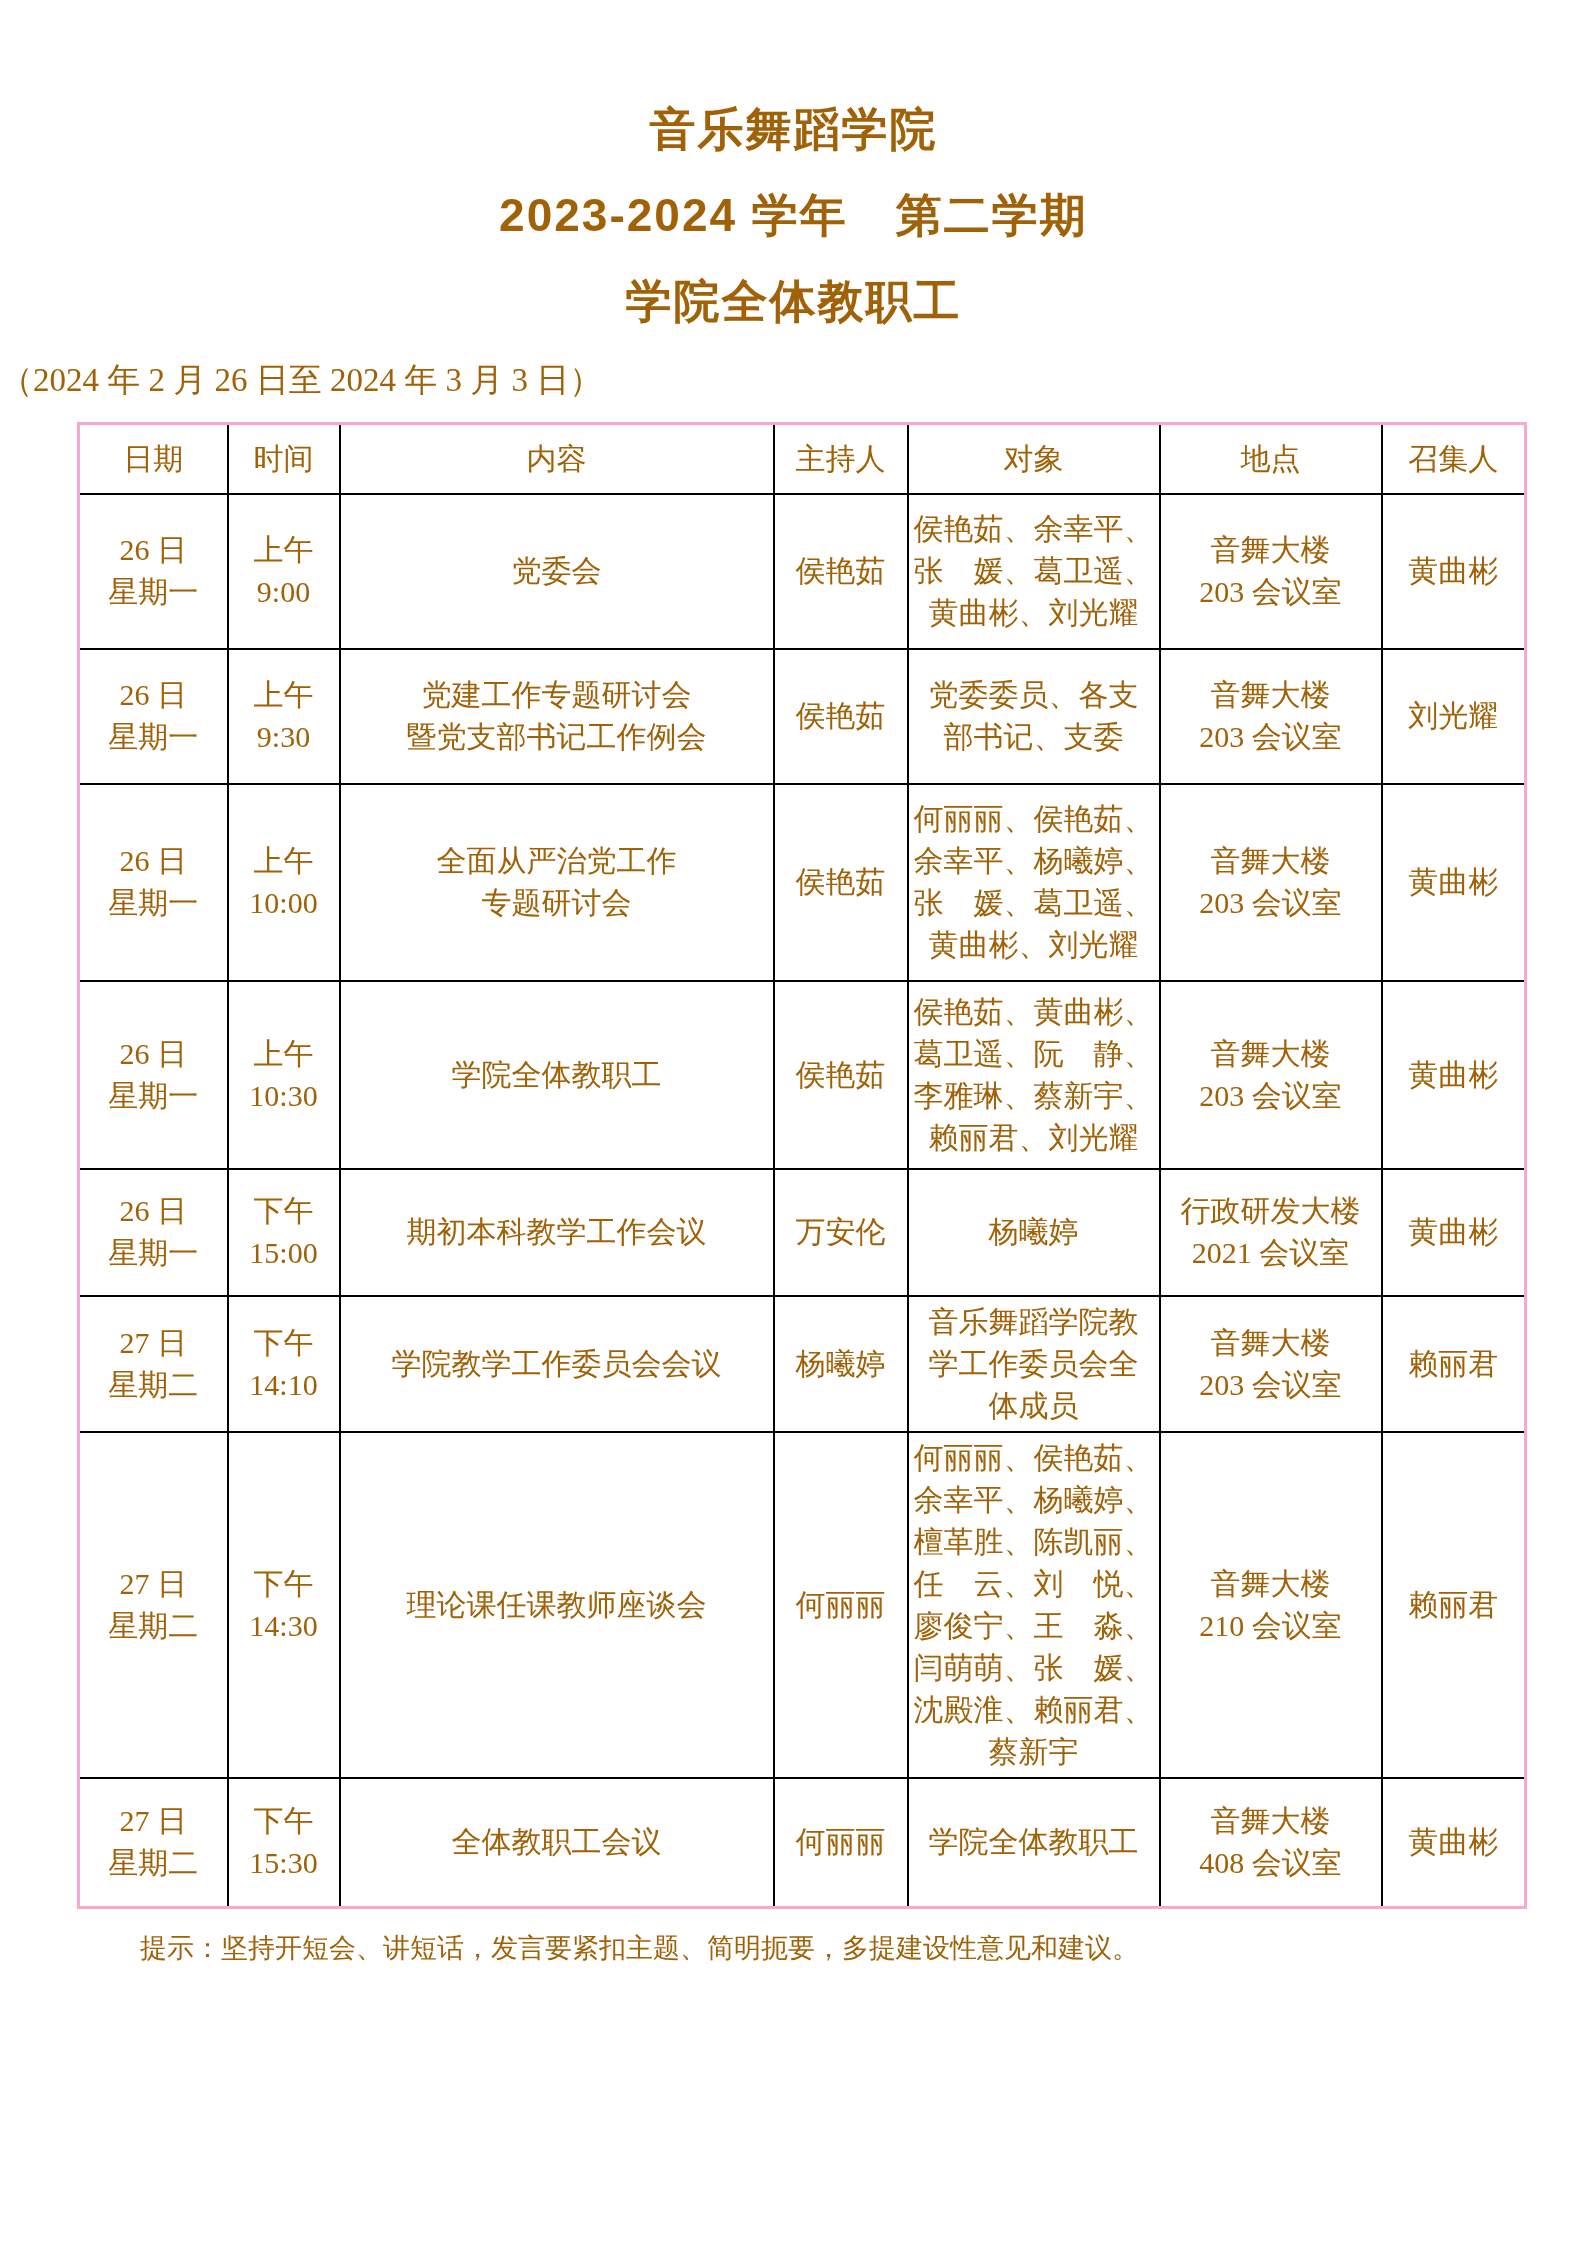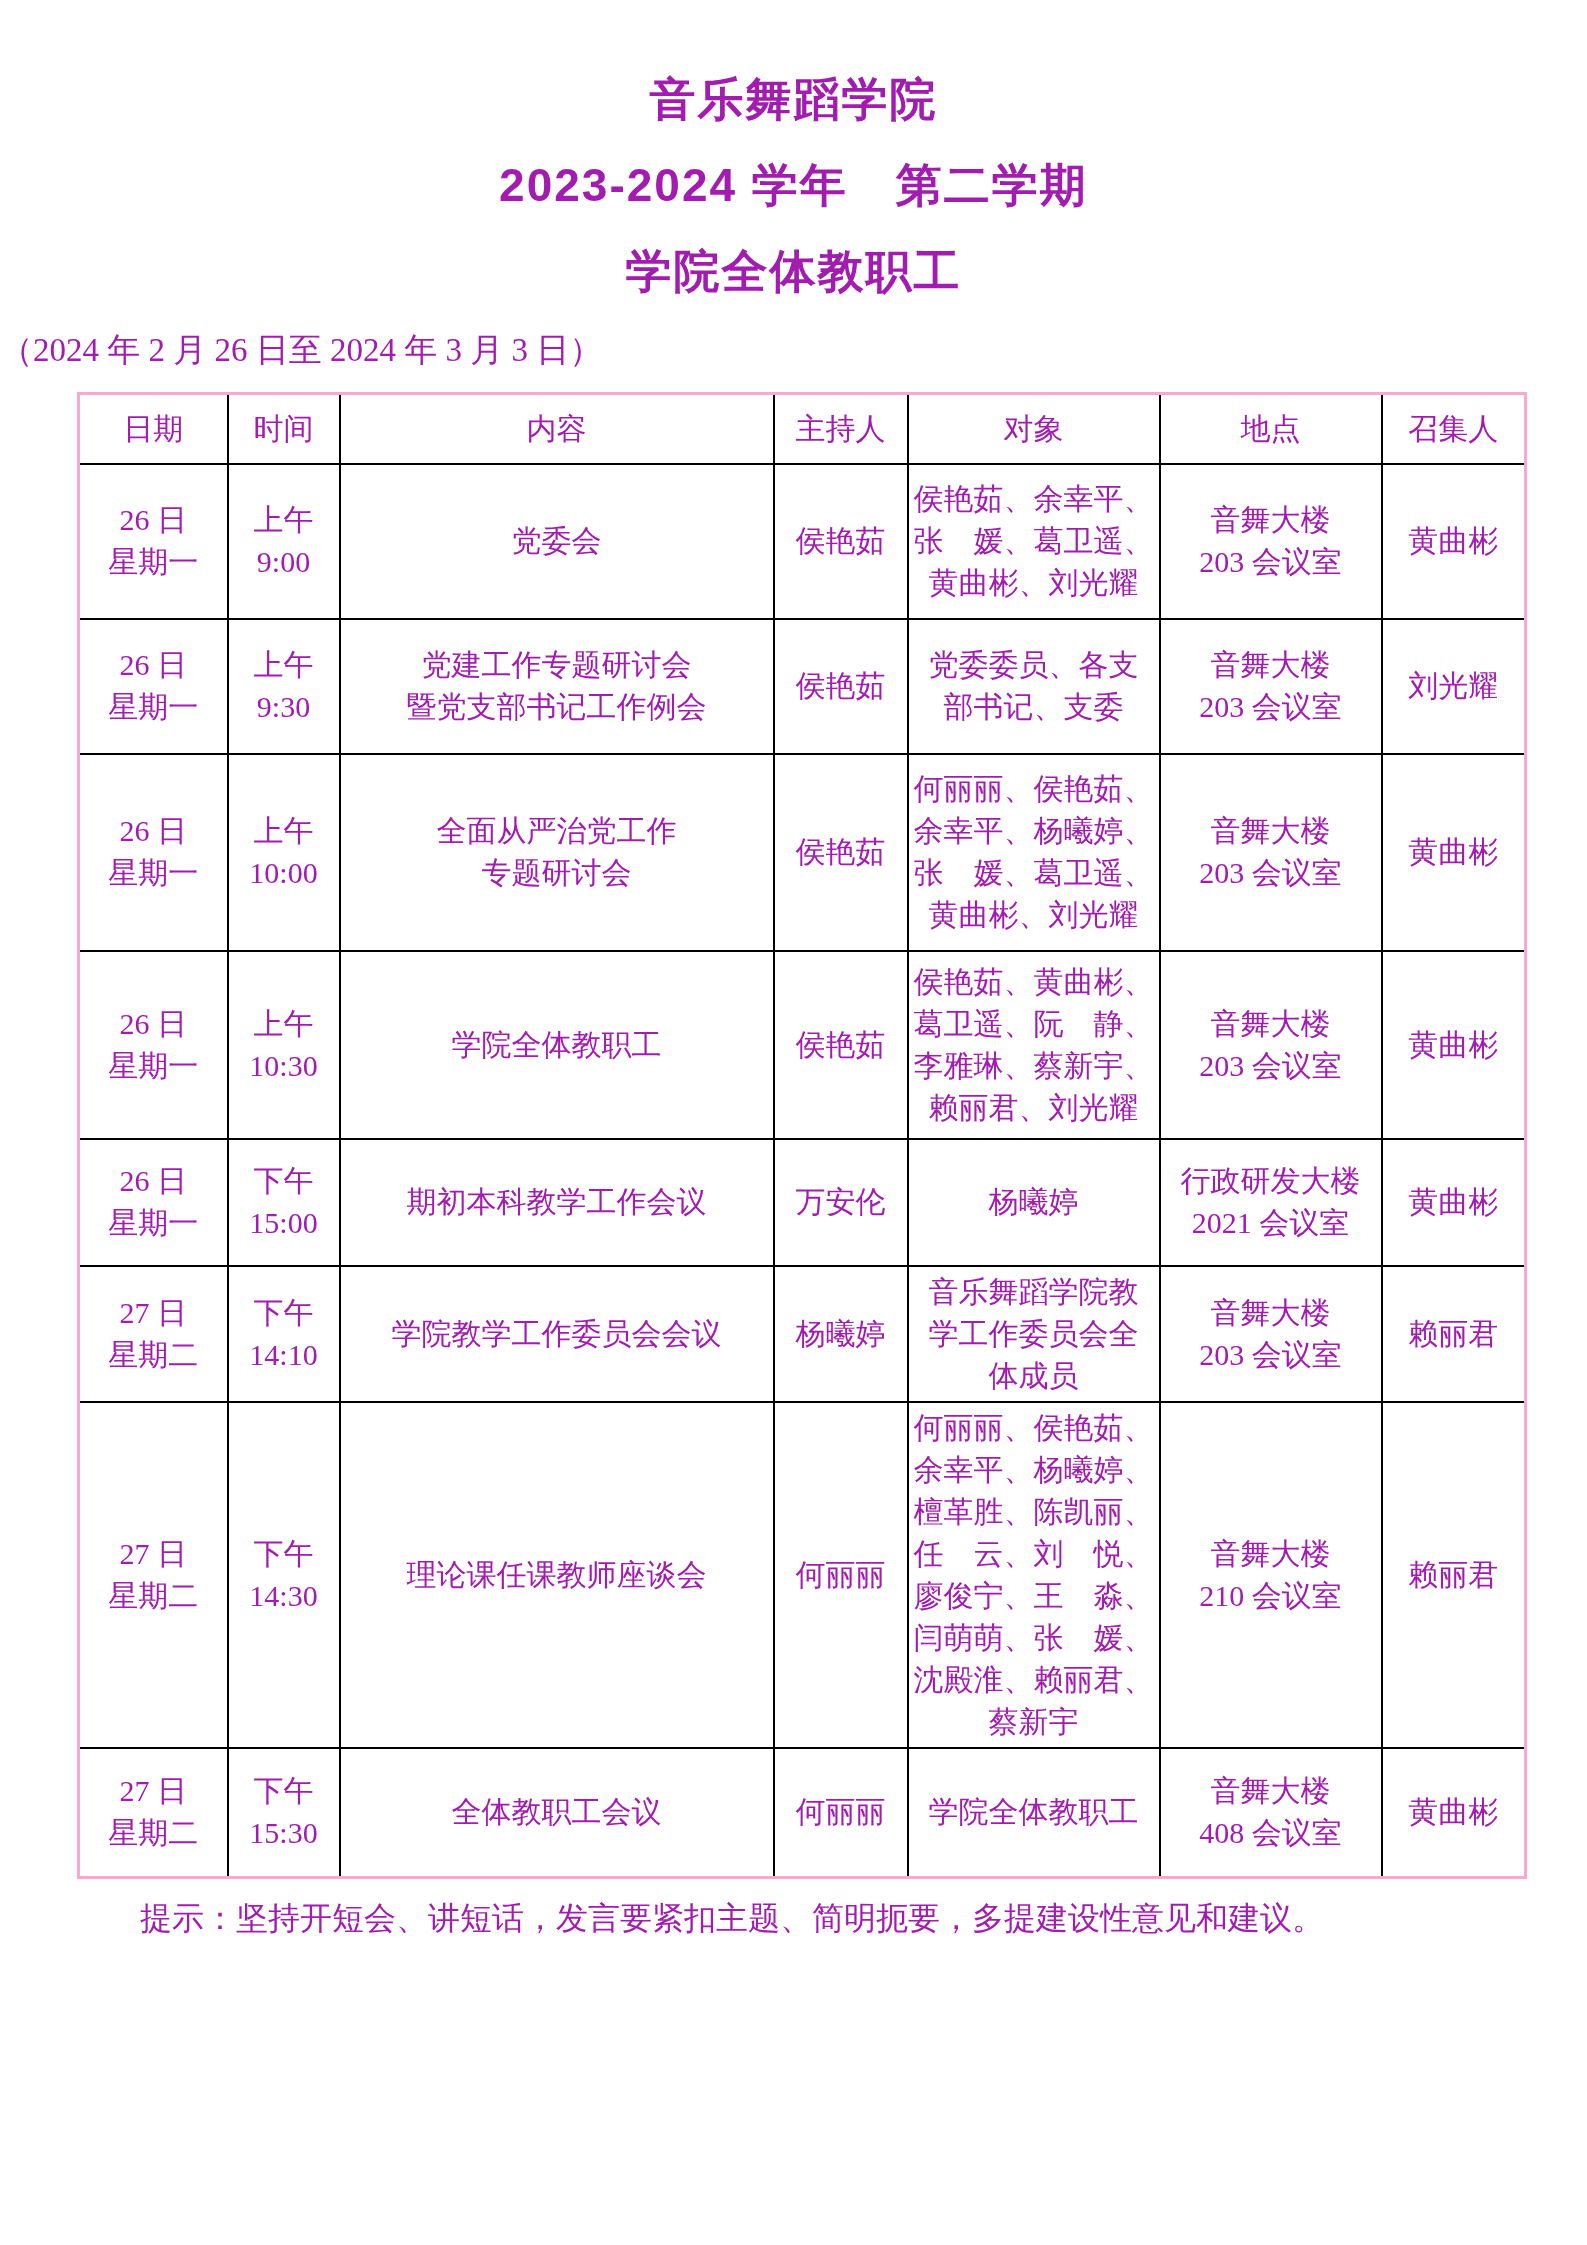--- a/index.html
+++ b/index.html
@@ -5,24 +5,24 @@
   html, body {
     margin: 0;
     padding: 0;
     background: #ffffff;
   }
   .page {
     position: relative;
     width: 1587px;
     height: 2245px;
     background: #ffffff;
-    color: #a21caf;
+    color: #a16207;
     font-family: "Liberation Serif", "DejaVu Serif", serif;
     box-sizing: border-box;
-    padding-top: 72px;
+    padding-top: 102px;
     overflow: hidden;
   }
   .doc-title {
     margin: 0 0 32px 0;
     text-align: center;
     font-family: "Liberation Sans", "DejaVu Sans", sans-serif;
     font-weight: 700;
     font-size: 46px;
     line-height: 54px;
     letter-spacing: 2px;
@@ -49,21 +49,21 @@
     font-size: 30px;
     line-height: 42px;
     font-weight: 400;
     padding: 4px 5px;
     white-space: pre-line;
     overflow: hidden;
     box-sizing: border-box;
   }
   .note {
     margin: 22px 0 0 140px;
-    font-size: 32px;
+    font-size: 27px;
     line-height: 34px;
   }
   .col-date     { width: 149px; }
   .col-time     { width: 112px; }
   .col-content  { width: 434px; }
   .col-host     { width: 134px; }
   .col-audience { width: 252px; }
   .col-location { width: 222px; }
   .col-convener { width: 144px; }
 </style>

